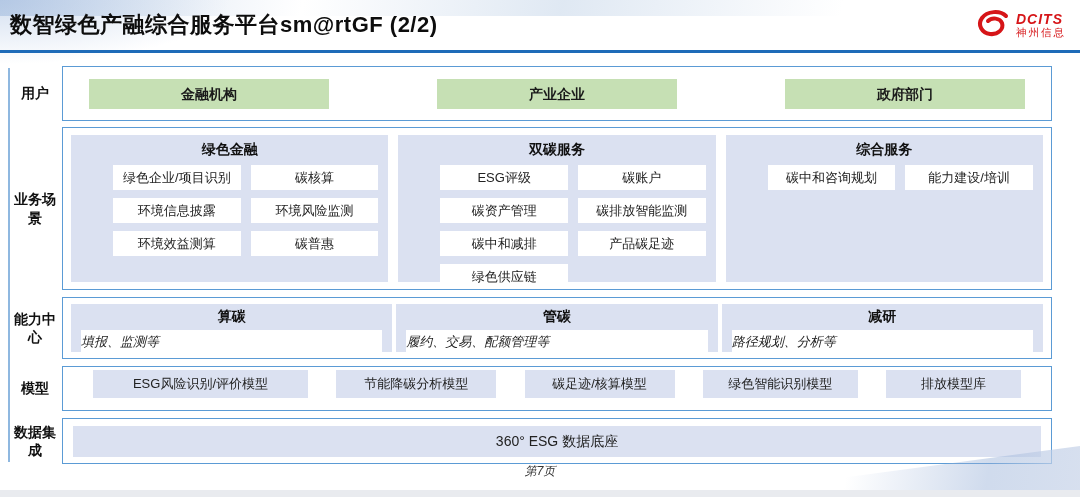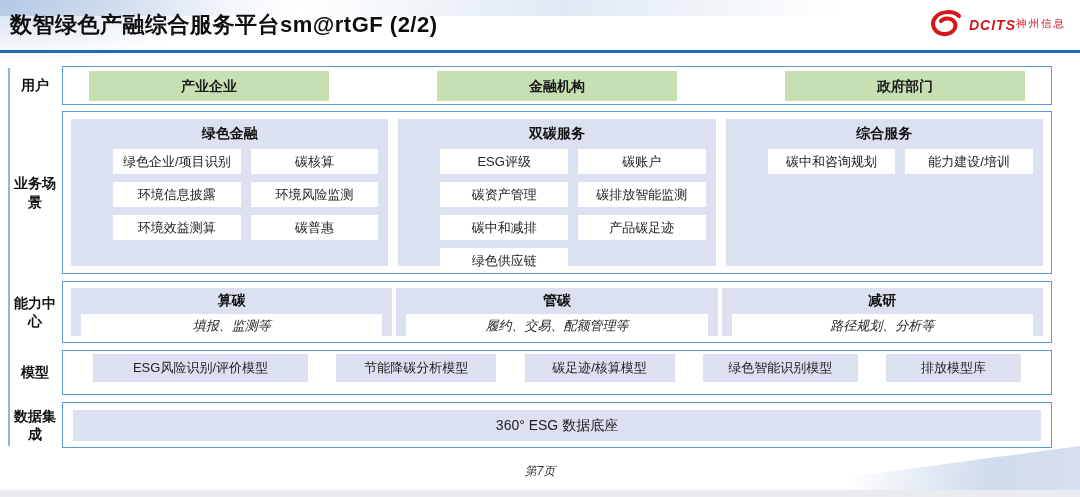--- a/index.html
+++ b/index.html
@@ -14,53 +14,53 @@
     background:radial-gradient(ellipse at top left, rgba(140,170,215,.38), rgba(255,255,255,0) 65%); }
   .deco-bottomright { position:absolute; right:0; bottom:7px; width:330px; height:44px;
     background:linear-gradient(100deg, rgba(255,255,255,0) 30%, rgba(150,175,215,.45) 72%, rgba(208,218,236,.85) 100%);
     clip-path:polygon(0 100%, 100% 0, 100% 100%); }
   .bottom-strip { position:absolute; left:0; right:0; bottom:0; height:7px; background:#e9ebef; }
 
   
   .page-title { position:absolute; left:10px; top:10px; font-size:22px; font-weight:bold; color:#0d0d0d; letter-spacing:.5px; }
   .title-rule { position:absolute; left:0; right:0; top:50px; height:3px; background:#1e6bb8; }
   .logo { position:absolute; right:14px; top:9px; display:flex; align-items:center; gap:5px; }
-  .logo-text { display:flex; flex-direction:row; line-height:1.05; }
+  .logo-text { display:flex; flex-direction:column; line-height:1.05; }
   .logo-brand { color:#d61518; font-weight:bold; font-style:italic; font-size:14px; letter-spacing:1px; }
   .logo-company { color:#d61518; font-size:10.5px; letter-spacing:2px; }
 
   
   .diagram { position:absolute; left:8px; top:66px; width:1064px; }
   .vline { position:absolute; left:0; top:2px; bottom:2px; width:2px; background:#8fb8e0; }
   .drow { display:flex; align-items:stretch; }
   .drow-label { width:54px; display:flex; align-items:center; justify-content:center;
     font-weight:bold; font-size:14px; text-align:center; line-height:1.3; color:#111; }
   .drow-box { flex:1; border:1.5px solid #5b9bd5; background:#fff; margin-right:20px; }
 
   
-  .row-users { height:39px; margin-bottom:6px; }
+  .row-users { height:55px; margin-bottom:6px; }
   .users-box { display:flex; align-items:center; justify-content:space-between; padding:0 26px; }
   .user-chip { width:240px; height:30px; line-height:30px; text-align:center;
     background:#c6e0b4; font-weight:bold; font-size:14px; color:#1a1a1a; }
 
   
   .row-scenarios { height:163px; margin-bottom:7px; }
   .scen-box { display:flex; gap:10px; padding:7px 8px; }
   .scol { flex:1; background:#dbe1f1; padding-bottom:8px; }
   .scol-title { text-align:center; font-weight:bold; font-size:14px; padding:6px 0 6px; color:#111; }
   .sgrid { display:grid; grid-template-columns:1fr 1fr; gap:8px 10px; padding:0 10px;margin-left:32px; }
   .sitem { background:#fff; height:25px; line-height:25px; text-align:center; font-size:13px; color:#222; }
 
   
   .row-capabilities { height:62px; margin-bottom:7px; }
   .cap-box { display:flex; gap:4px; padding:6px 8px; }
   .cblock { flex:1; background:#dbe1f1; }
   .cblock-title { text-align:center; font-weight:bold; font-size:14px; padding:4px 0 4px; color:#111; }
   .cblock-desc { background:#fff; margin:0 10px; height:24px; line-height:24px;
-    text-align:center; font-size:13px; font-style:italic; color:#222; }
+    font-size:13px; font-style:italic; color:#222; }
 
   
   .row-models { height:45px; margin-bottom:7px; }
   .model-box { display:flex; align-items:flex-end; justify-content:space-between; padding:12px 30px; }
   .mitem { background:#dbe1f1; height:28px; line-height:28px; text-align:center; font-size:13px; color:#222; }
   .mitem:nth-child(1){ width:215px; }
   .mitem:nth-child(2){ width:160px; }
   .mitem:nth-child(3){ width:150px; }
   .mitem:nth-child(4){ width:155px; }
   .mitem:nth-child(5){ width:135px; }
@@ -96,22 +96,22 @@
   </div>
 
   <div class="title-rule"></div>
 
   <div class="diagram">
     <div class="vline"></div>
 
     <div class="drow row-users">
       <div class="drow-label">用户</div>
       <div class="drow-box users-box">
+        <div class="user-chip">金融机构</div>
         <div class="user-chip">产业企业</div>
-        <div class="user-chip">金融机构</div>
         <div class="user-chip">政府部门</div>
       </div>
     </div>
 
     <div class="drow row-scenarios">
       <div class="drow-label">业务场景</div>
       <div class="drow-box scen-box">
 
         <div class="scol">
           <div class="scol-title">绿色金融</div>

